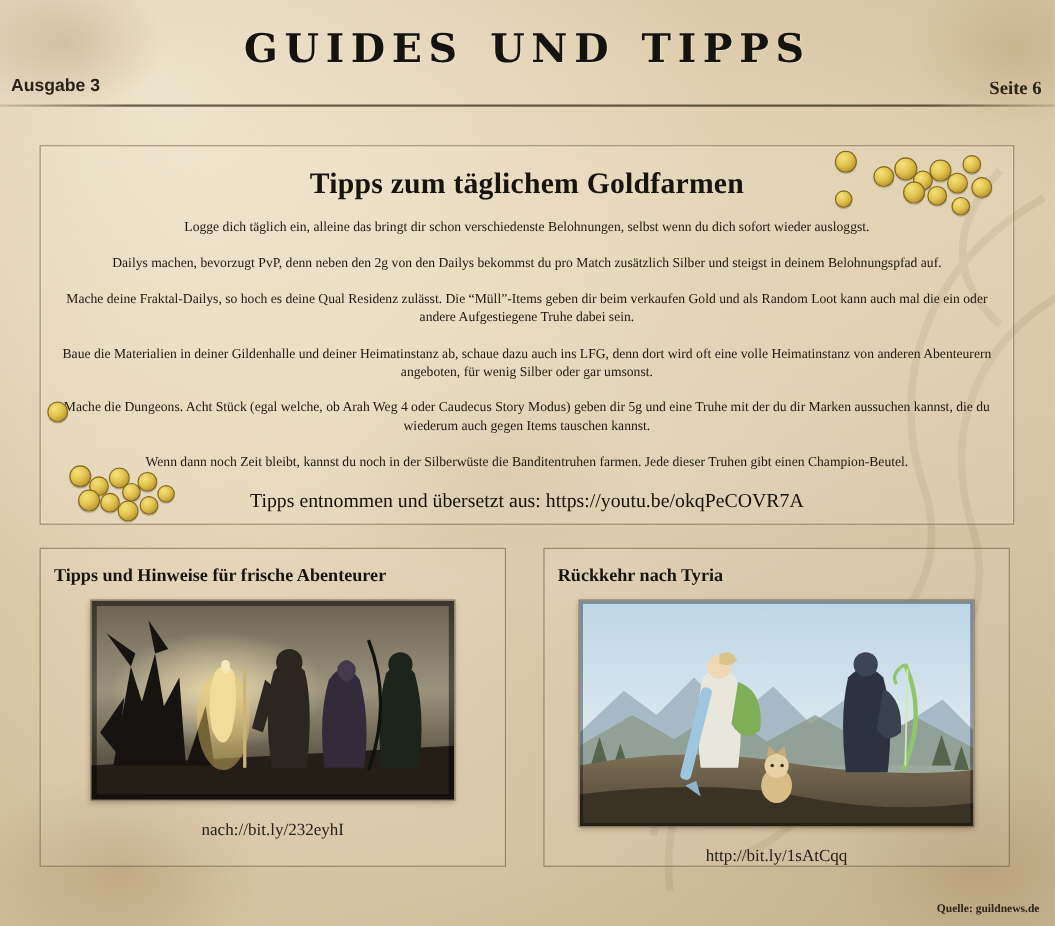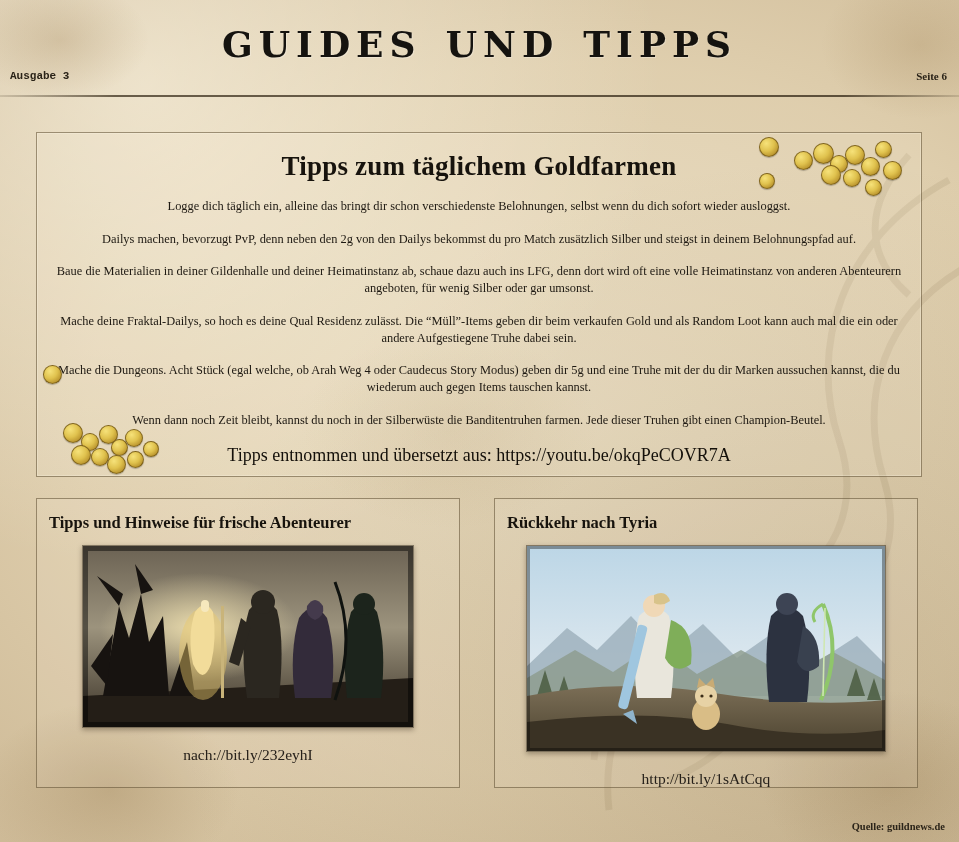--- a/index.html
+++ b/index.html
@@ -60,30 +60,30 @@
     text-transform: lowercase;
     font-variant: small-caps;
   }
   .masthead span {
     text-shadow: 1px 1px 0 rgba(255,255,255,0.25);
   }
   .issue {
     position: absolute;
     left: 10px;
     top: 70px;
-    font-size: 11px;
+    font-size: 16px;
     font-weight: bold;
     color: #2a2318;
-    font-family: Liberation Mono, monospace;
+    font-family: Liberation Sans, sans-serif;
   }
   .pagenum {
     position: absolute;
     right: 12px;
     top: 70px;
-    font-size: 11px;
+    font-size: 17px;
     font-weight: bold;
     color: #2a2318;
     font-family: "Liberation Serif", serif;
   }
   .rule {
     position: absolute;
     left: 0;
     right: 0;
     top: 95px;
     height: 2px;
@@ -243,22 +243,22 @@
     <div class="coin" style="left:74px;top:306px;width:15px;height:15px;"></div>
     <div class="coin" style="left:88px;top:296px;width:16px;height:16px;"></div>
     <div class="coin" style="left:70px;top:322px;width:17px;height:17px;"></div>
     <div class="coin" style="left:90px;top:318px;width:15px;height:15px;"></div>
     <div class="coin" style="left:106px;top:308px;width:14px;height:14px;"></div>
 
     <h1>Tipps zum täglichem Goldfarmen</h1>
 
     <p>Logge dich täglich ein, alleine das bringt dir schon verschiedenste Belohnungen, selbst wenn du dich sofort wieder ausloggst.</p>
     <p>Dailys machen, bevorzugt PvP, denn neben den 2g von den Dailys bekommst du pro Match zusätzlich Silber und steigst in deinem Belohnungspfad auf.</p>
+    <p>Mache deine Fraktal-Dailys, so hoch es deine Qual Residenz zulässt. Die “Müll”-Items geben dir beim verkaufen Gold und als Random Loot kann auch mal die ein oder andere Aufgestiegene Truhe dabei sein.</p>
     <p>Baue die Materialien in deiner Gildenhalle und deiner Heimatinstanz ab, schaue dazu auch ins LFG, denn dort wird oft eine volle Heimatinstanz von anderen Abenteurern angeboten, für wenig Silber oder gar umsonst.</p>
-    <p>Mache deine Fraktal-Dailys, so hoch es deine Qual Residenz zulässt. Die “Müll”-Items geben dir beim verkaufen Gold und als Random Loot kann auch mal die ein oder andere Aufgestiegene Truhe dabei sein.</p>
     <p>Mache die Dungeons. Acht Stück (egal welche, ob Arah Weg 4 oder Caudecus Story Modus) geben dir 5g und eine Truhe mit der du dir Marken aussuchen kannst, die du wiederum auch gegen Items tauschen kannst.</p>
     <p>Wenn dann noch Zeit bleibt, kannst du noch in der Silberwüste die Banditentruhen farmen. Jede dieser Truhen gibt einen Champion-Beutel.</p>
 
     <div class="source-line">Tipps entnommen und übersetzt aus: https://youtu.be/okqPeCOVR7A</div>
   </div>
 
   <div class="panel left">
     <h2>Tipps und Hinweise für frische Abenteurer</h2>
 
     <div class="thumb left-img">

